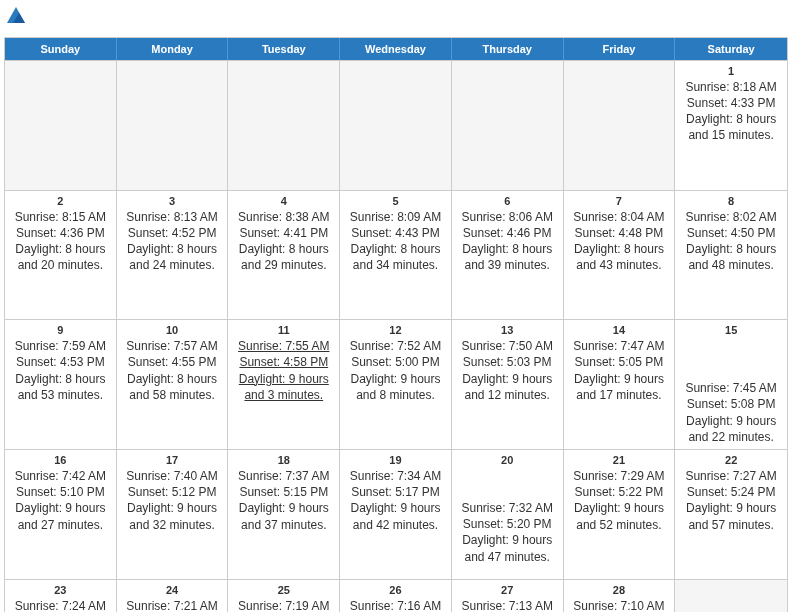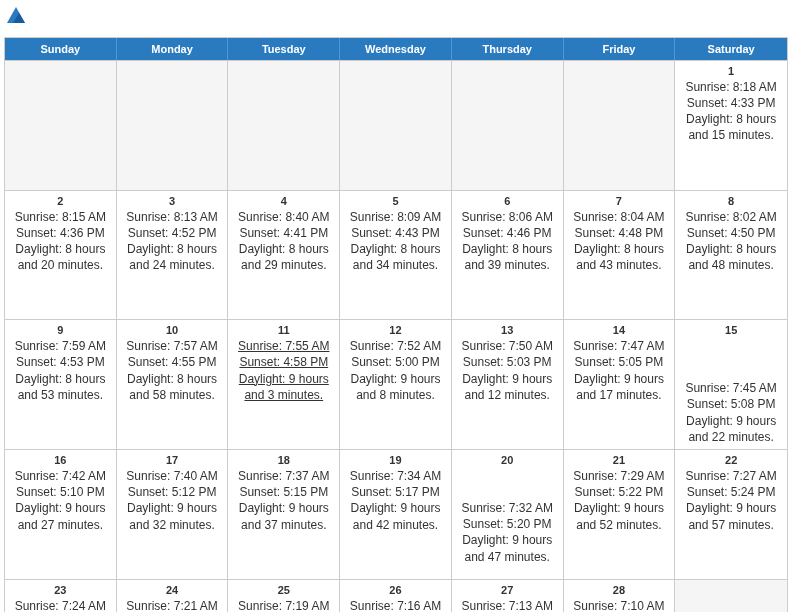--- a/index.html
+++ b/index.html
@@ -154,21 +154,21 @@
 Daylight: 8 hours and 20 minutes.</div>
           </div>
           <div class="cal-cell">
             <span class="day-num">3</span>
             <div class="cell-text" style="white-space: pre-line;">Sunrise: 8:13 AM
 Sunset: 4:52 PM
 Daylight: 8 hours and 24 minutes.</div>
           </div>
           <div class="cal-cell">
             <span class="day-num">4</span>
-            <div class="cell-text" style="white-space: pre-line;">Sunrise: 8:40 AM
+            <div class="cell-text" style="white-space: pre-line;">Sunrise: 8:38 AM
 Sunset: 4:41 PM
 Daylight: 8 hours and 29 minutes.</div>
           </div>
           <div class="cal-cell">
             <span class="day-num">5</span>
             <div class="cell-text" style="white-space: pre-line;">Sunrise: 8:09 AM
 Sunset: 4:43 PM
 Daylight: 8 hours and 34 minutes.</div>
           </div>
           <div class="cal-cell">

